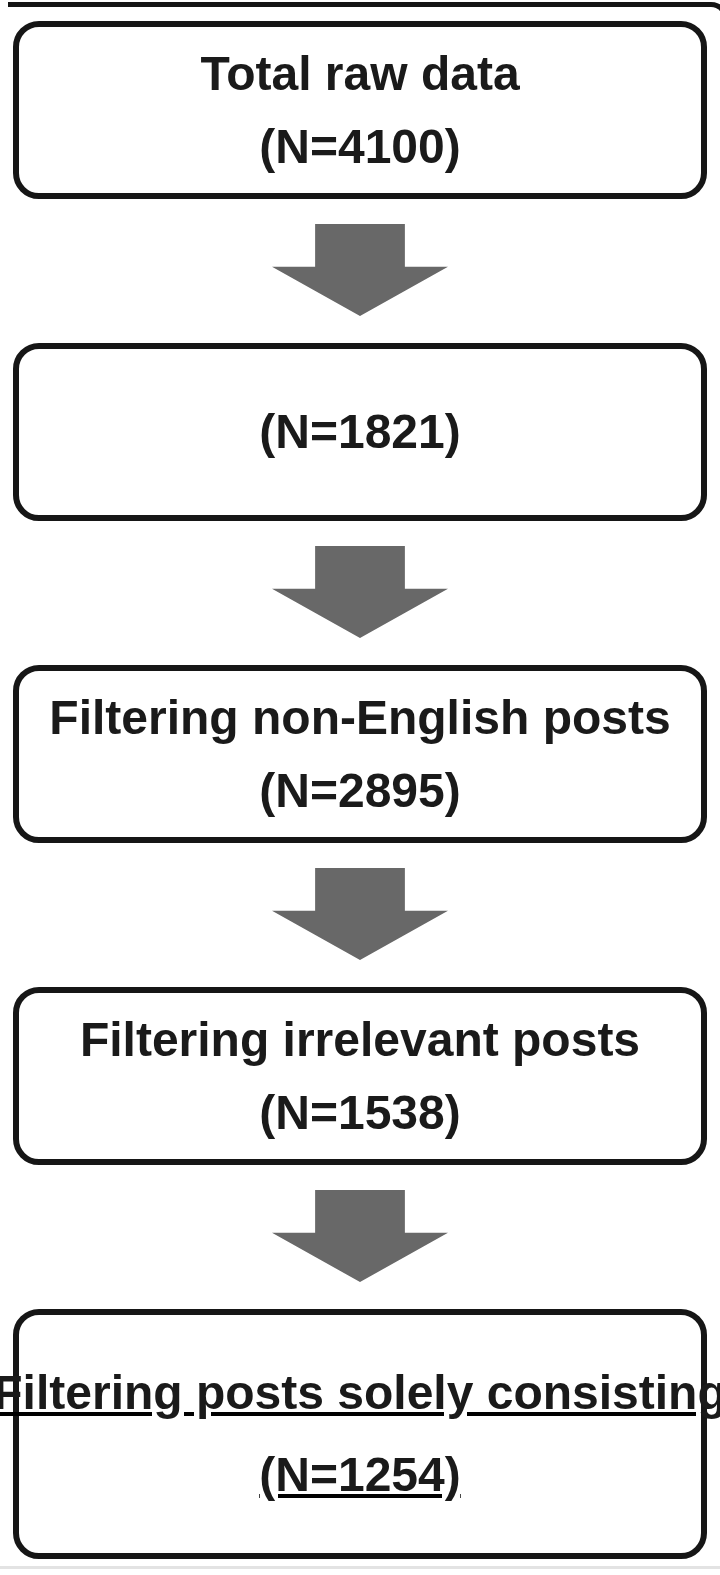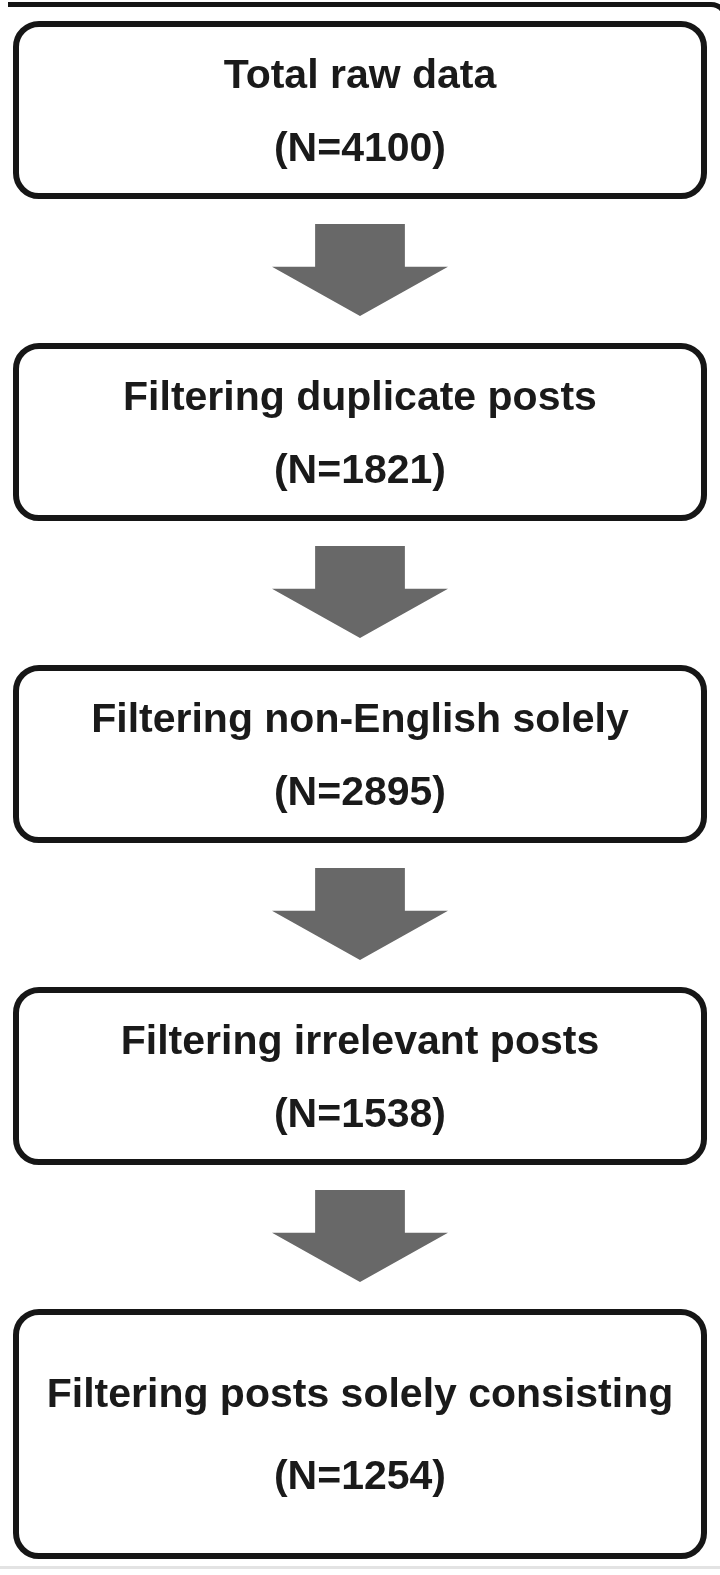--- a/index.html
+++ b/index.html
@@ -33,23 +33,24 @@
     display: flex;
     flex-direction: column;
     align-items: center;
     justify-content: center;
     gap: 33px;
     text-align: center;
   }
   .node.tall {
     height: 250px;
     gap: 42px;
+    text-decoration: underline;
   }
   .node .line {
-    font-size: 41px;
+    font-size: 48px;
     font-weight: bold;
     color: #1a1a1a;
     line-height: 40px;
     white-space: nowrap;
   }
   .arrow {
     width: 176px;
     height: 92px;
     margin: 25px 0 27px 0;
     background: #686868;
@@ -85,28 +86,27 @@
 <div class="flowchart">
 
   <div class="node">
     <div class="line">Total raw data</div>
     <div class="line">(N=4100)</div>
   </div>
 
   <div class="arrow"></div>
 
   <div class="node">
-    <div class="line">Filtering duplicate posts</div>
     <div class="line">(N=1821)</div>
   </div>
 
   <div class="arrow"></div>
 
   <div class="node">
-    <div class="line">Filtering non-English solely</div>
+    <div class="line">Filtering non-English posts</div>
     <div class="line">(N=2895)</div>
   </div>
 
   <div class="arrow"></div>
 
   <div class="node">
     <div class="line">Filtering irrelevant posts</div>
     <div class="line">(N=1538)</div>
   </div>
 

